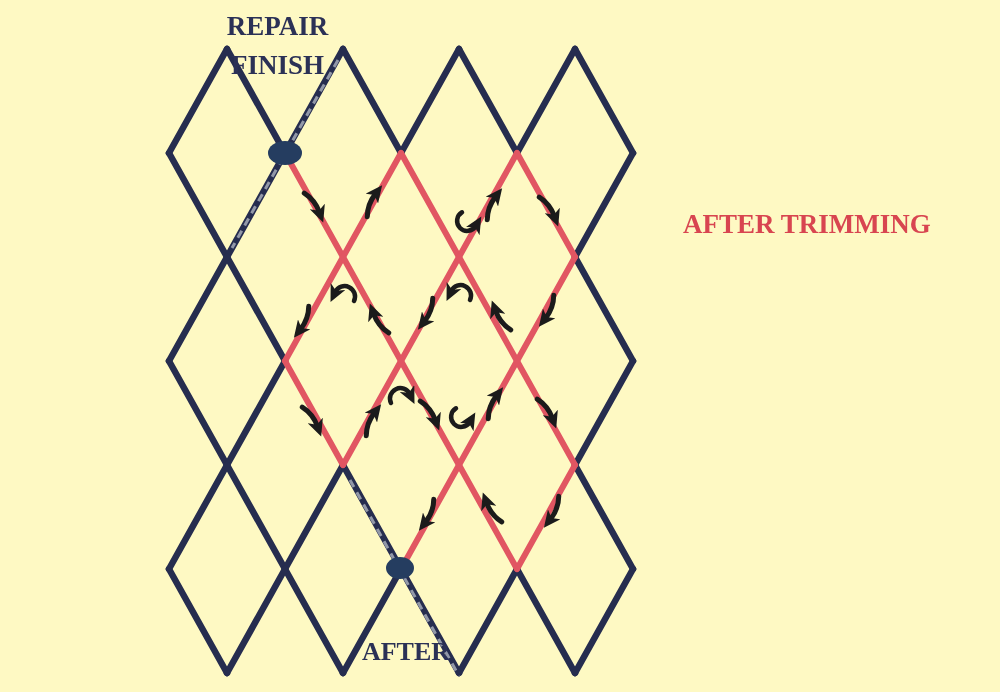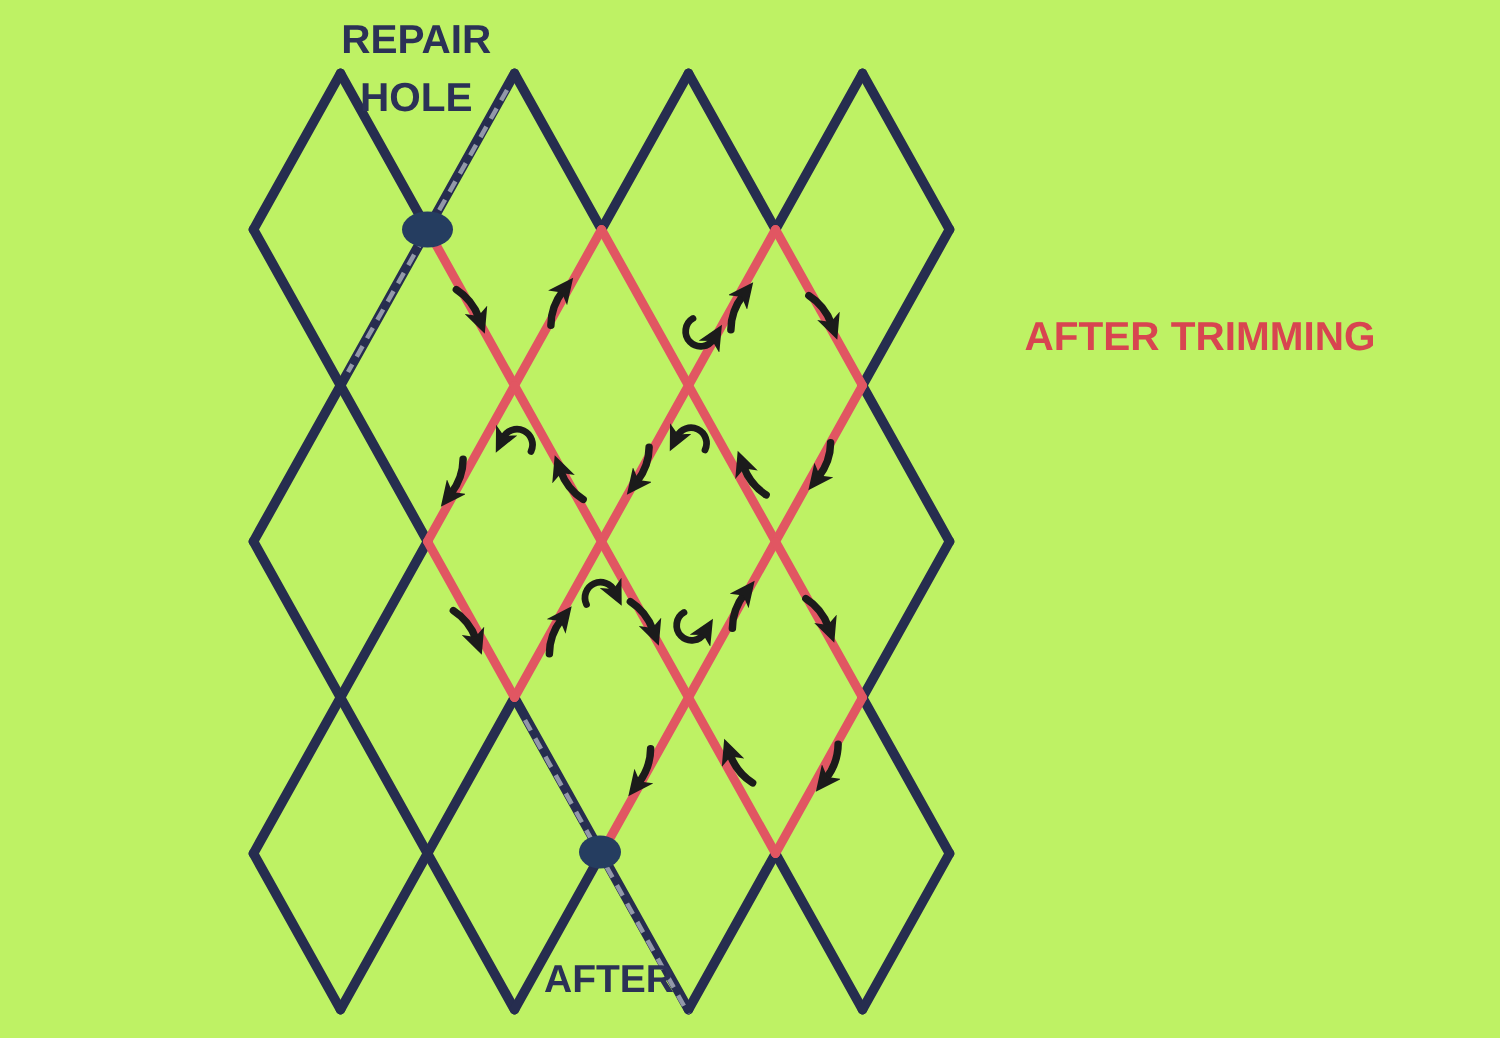--- a/index.html
+++ b/index.html
@@ -1,19 +1,19 @@
 <!DOCTYPE html>
 <html><head>
 <meta charset="utf-8">
 <style>
   html,body{margin:0;padding:0;background:#e8e8e8;}
   .stage{
     position:relative;width:1000px;height:692px;margin:0 auto;
-    background:#bef264;overflow:hidden;
-    font-family:Liberation Sans, sans-serif;
+    background:#fef9c3;overflow:hidden;
+    font-family:Liberation Serif, serif;
   }
   .stage svg{position:absolute;left:0;top:0;}
   .label{position:absolute;font-weight:bold;white-space:nowrap;}
   .label .ln{display:block;}
   .center{text-align:center;}
 </style>
 </head>
 <body>
 
 <div class="stage">
@@ -105,21 +105,21 @@
         <path d="M -5,-8.7 A 10,10 0 1 0 8.7,5" transform="translate(467,221)" fill="none" stroke="#1b1b1b" stroke-width="4.5" stroke-linecap="round" marker-end="url(#ah)"></path>
         <path d="M 10,4 A 10,10 0 0 0 -8.7,-5" transform="translate(460,296)" fill="none" stroke="#1b1b1b" stroke-width="4.5" stroke-linecap="round" marker-end="url(#ah)"></path>
         <path d="M 10,4 A 10,10 0 0 0 -8.7,-5" transform="translate(344,297)" fill="none" stroke="#1b1b1b" stroke-width="4.5" stroke-linecap="round" marker-end="url(#ah)"></path>
         <path d="M -10,4 A 10,10 0 0 1 8.7,-5" transform="translate(401,399)" fill="none" stroke="#1b1b1b" stroke-width="4.5" stroke-linecap="round" marker-end="url(#ah)"></path>
         <path d="M -5,-8.7 A 10,10 0 1 0 8.7,5" transform="translate(461,417)" fill="none" stroke="#1b1b1b" stroke-width="4.5" stroke-linecap="round" marker-end="url(#ah)"></path>
       </g>
   </svg>
 
   <div class="label center" id="repair-start-label" style="left: 200px; top: 7px; width: 155px; color: rgb(43, 49, 86); font-size: 27px; line-height: 39px;">
     <span class="ln">REPAIR</span>
-    <span class="ln">HOLE</span>
+    <span class="ln">FINISH</span>
   </div>
 
   <div class="label" id="hole-outline-label" style="left: 683px; top: 206px; color: rgb(216, 69, 80); font-size: 27px; line-height: 36px;">
     <span class="ln">AFTER TRIMMING</span>
   </div>
 
   <div class="label center" id="finish-label" style="left: 350px; top: 637px; width: 112px; color: rgb(43, 49, 86); font-size: 26px;">AFTER</div>
 
 </div>
 

